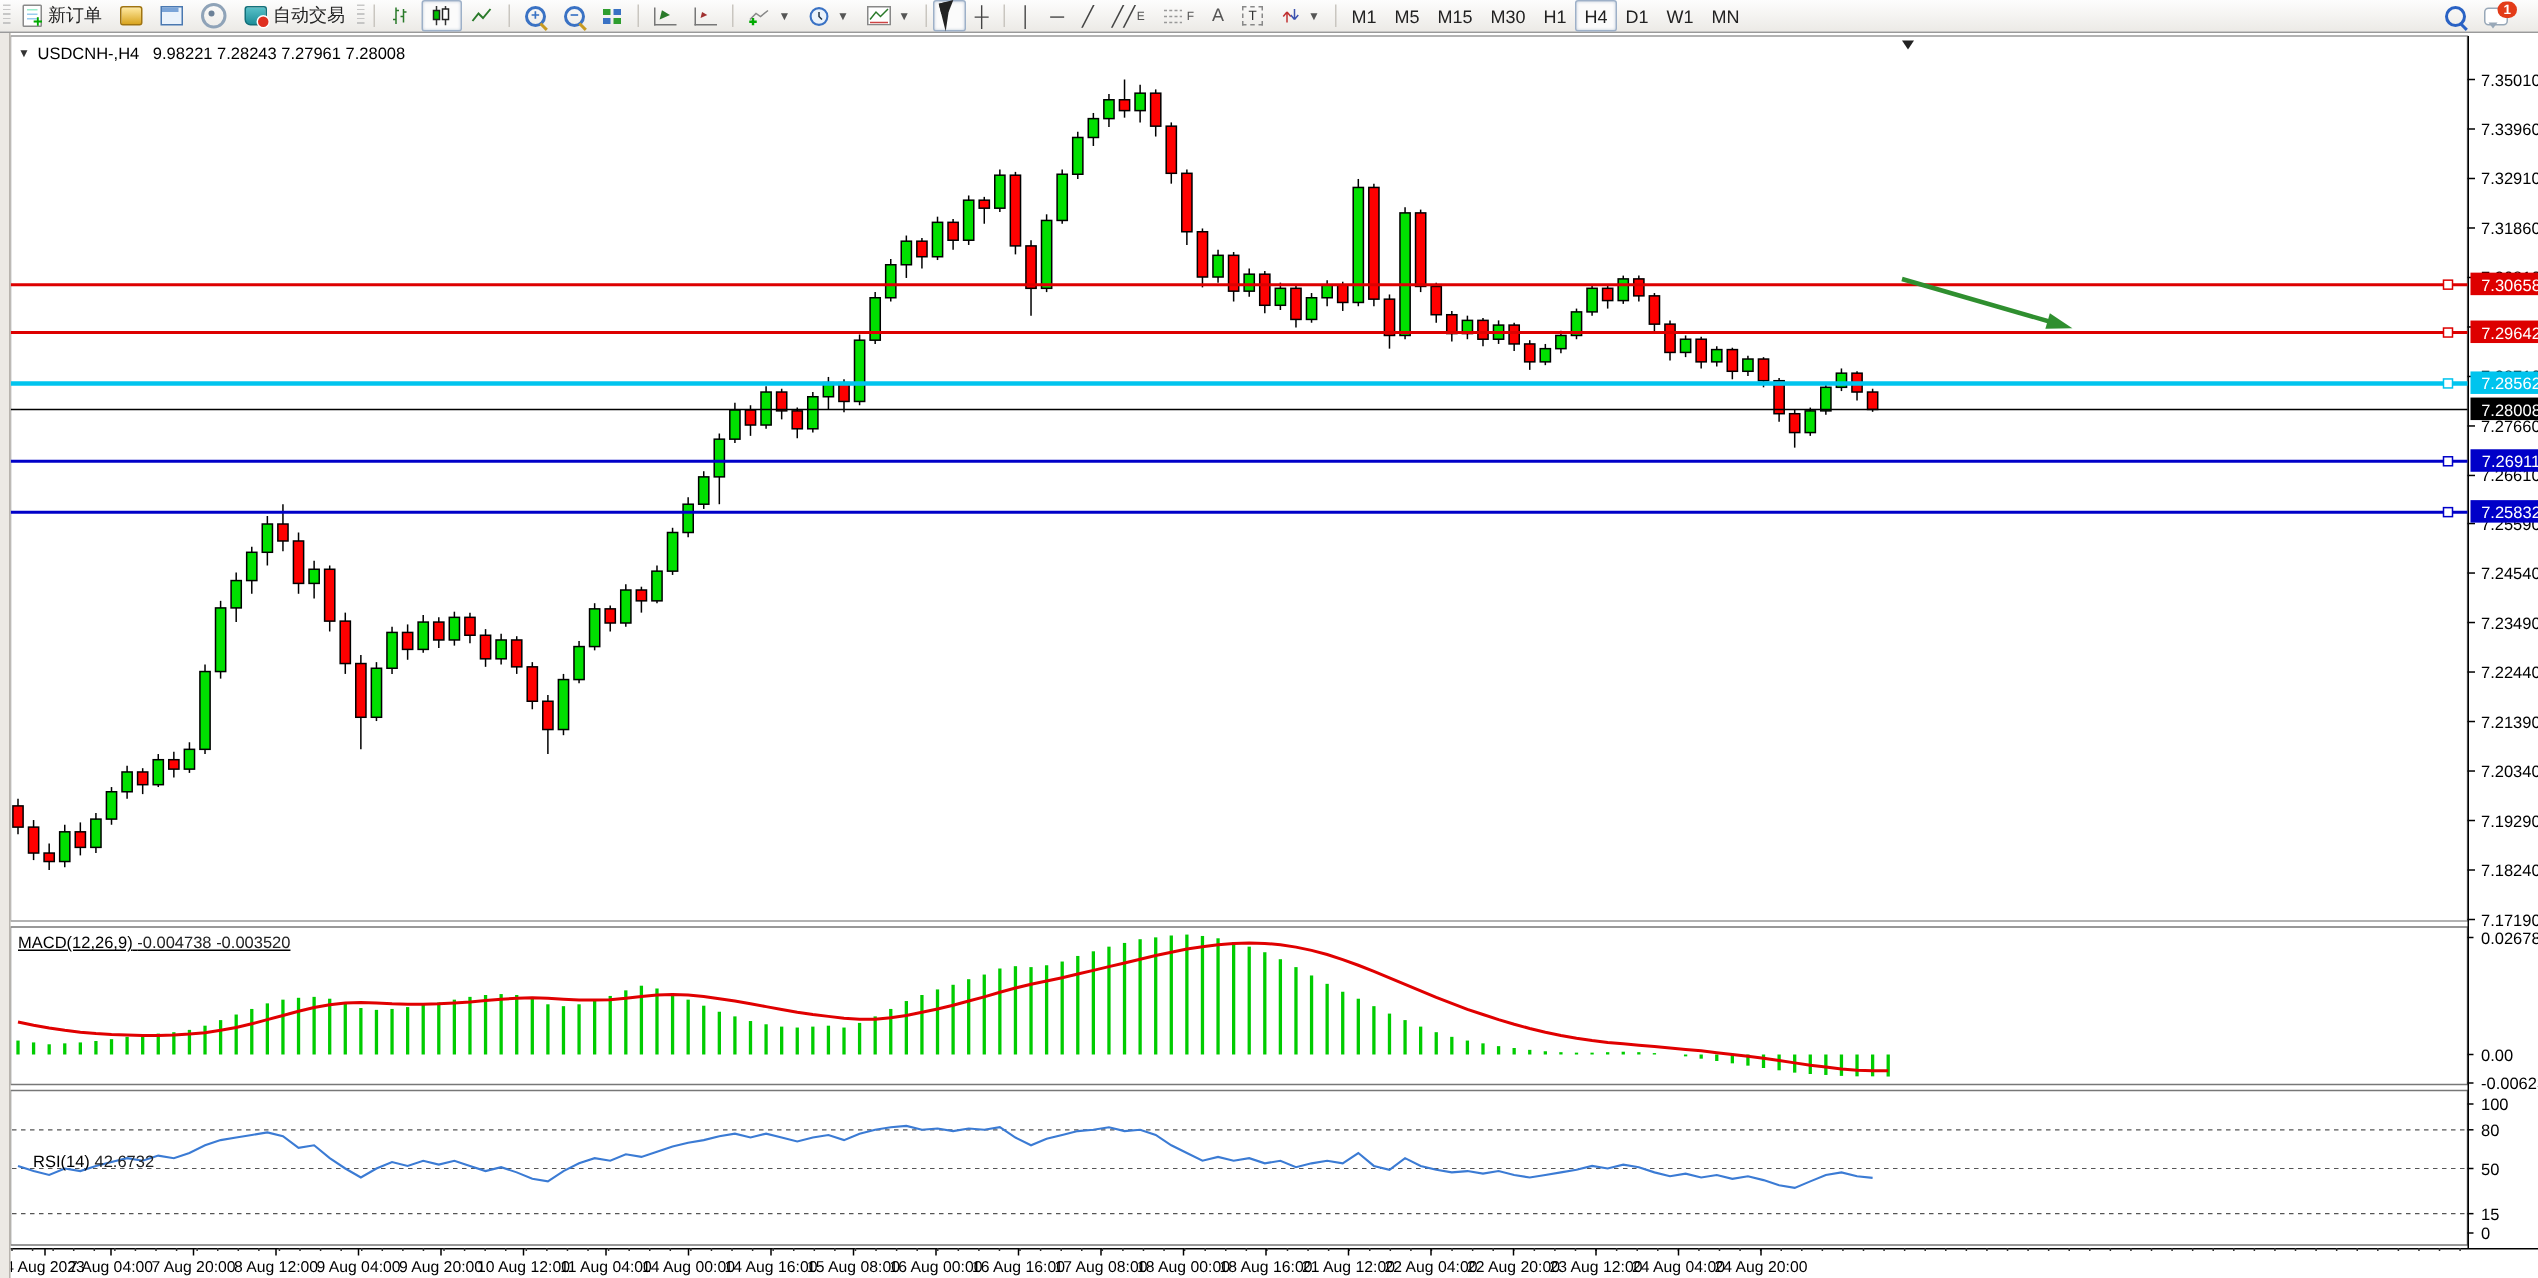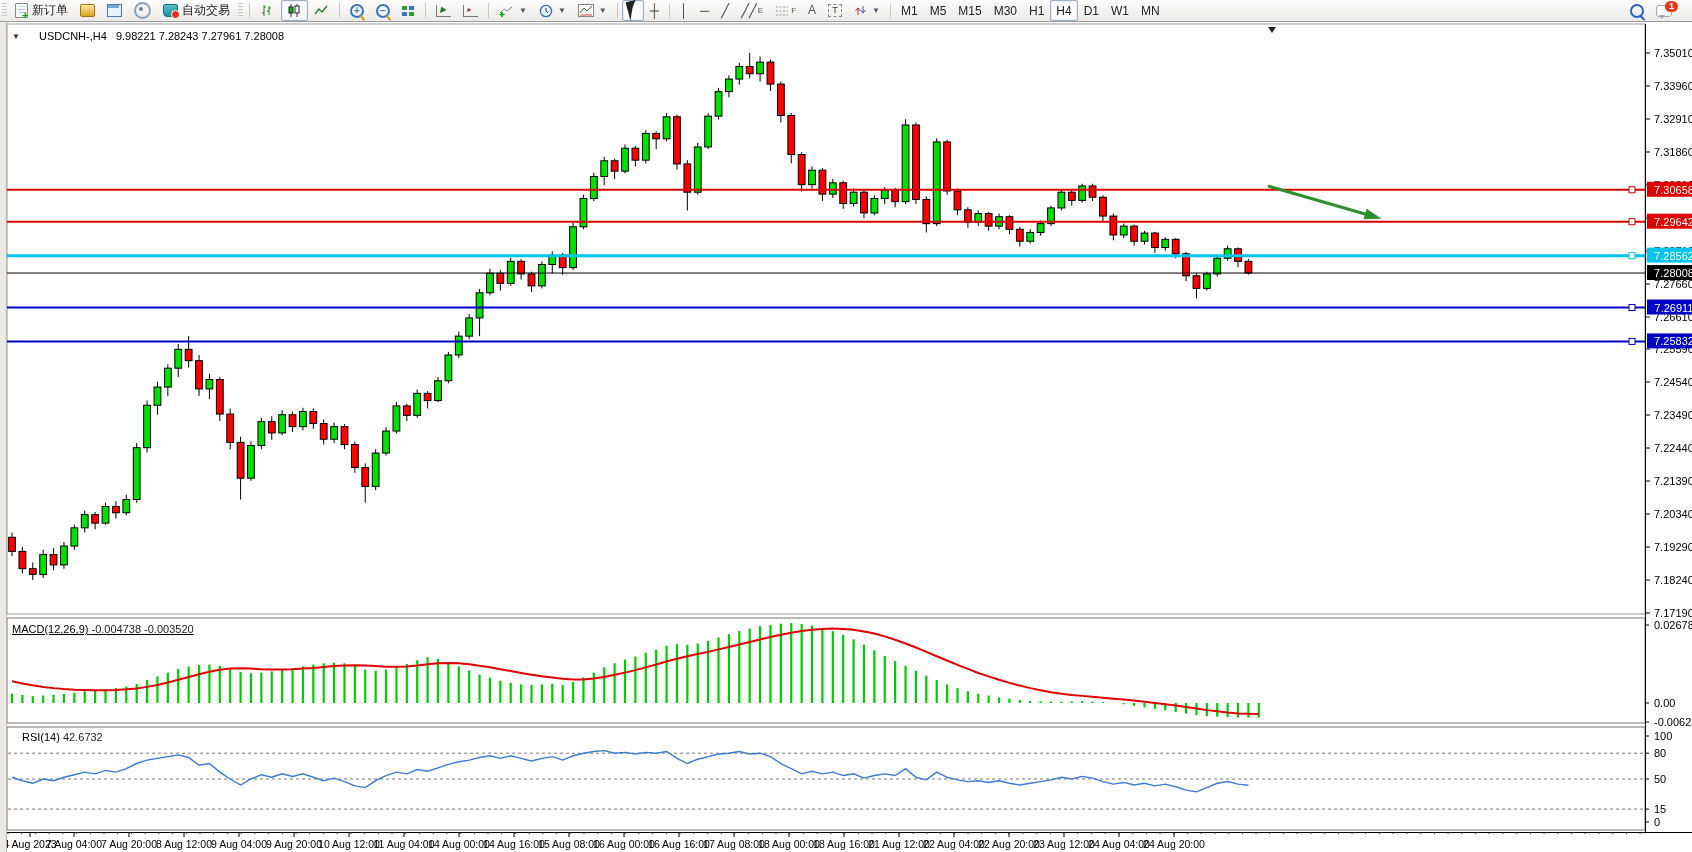--- a/index.html
+++ b/index.html
@@ -848,24 +848,24 @@
         <line x1="1064" y1="832" x2="1064" y2="837" stroke="#000"></line>
         <text x="1064" y="848" font-size="10.5" fill="#000" text-anchor="middle">23 Aug 12:00</text>
         <line x1="1119" y1="832" x2="1119" y2="837" stroke="#000"></line>
         <text x="1119" y="848" font-size="10.5" fill="#000" text-anchor="middle">24 Aug 04:00</text>
         <line x1="1174" y1="832" x2="1174" y2="837" stroke="#000"></line>
         <text x="1174" y="848" font-size="10.5" fill="#000" text-anchor="middle">24 Aug 20:00</text>
       </svg>
 
     <div class="floatlbl" style="left:12px;top:8px;">
       <span style="font-size:8px;vertical-align:1px;color:#333">▼</span>
-      <span style="margin-left:16px">USDCNH-,H4</span>
+      <span style="margin-left:2px">USDCNH-,H4</span>
       <span style="margin-left:6px">9.98221 7.28243 7.27961 7.28008</span>
     </div>
     <div class="floatlbl" style="left:12px;top:601px;text-decoration:underline;">
       <span>MACD(12,26,9)</span> <span style="color:#222">-0.004738 -0.003520</span>
     </div>
-    <div class="floatlbl" style="left:12px;top:709px;padding-left:10px;">
+    <div class="floatlbl" style="left:12px;top:747px;padding-left:10px;">
       <span>RSI(14)</span> <span style="color:#222">42.6732</span>
     </div>
   </div>
 
 </div>
 
 </body></html>

